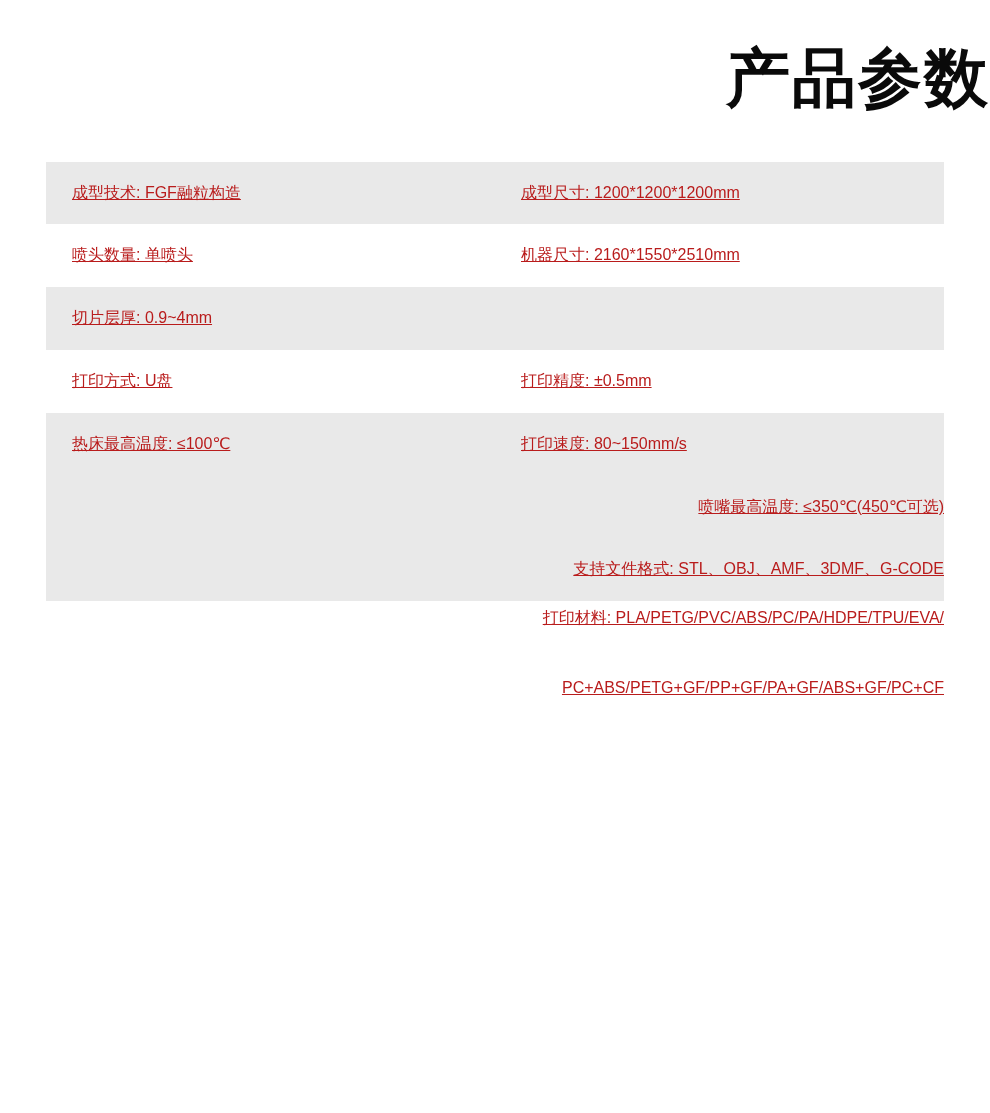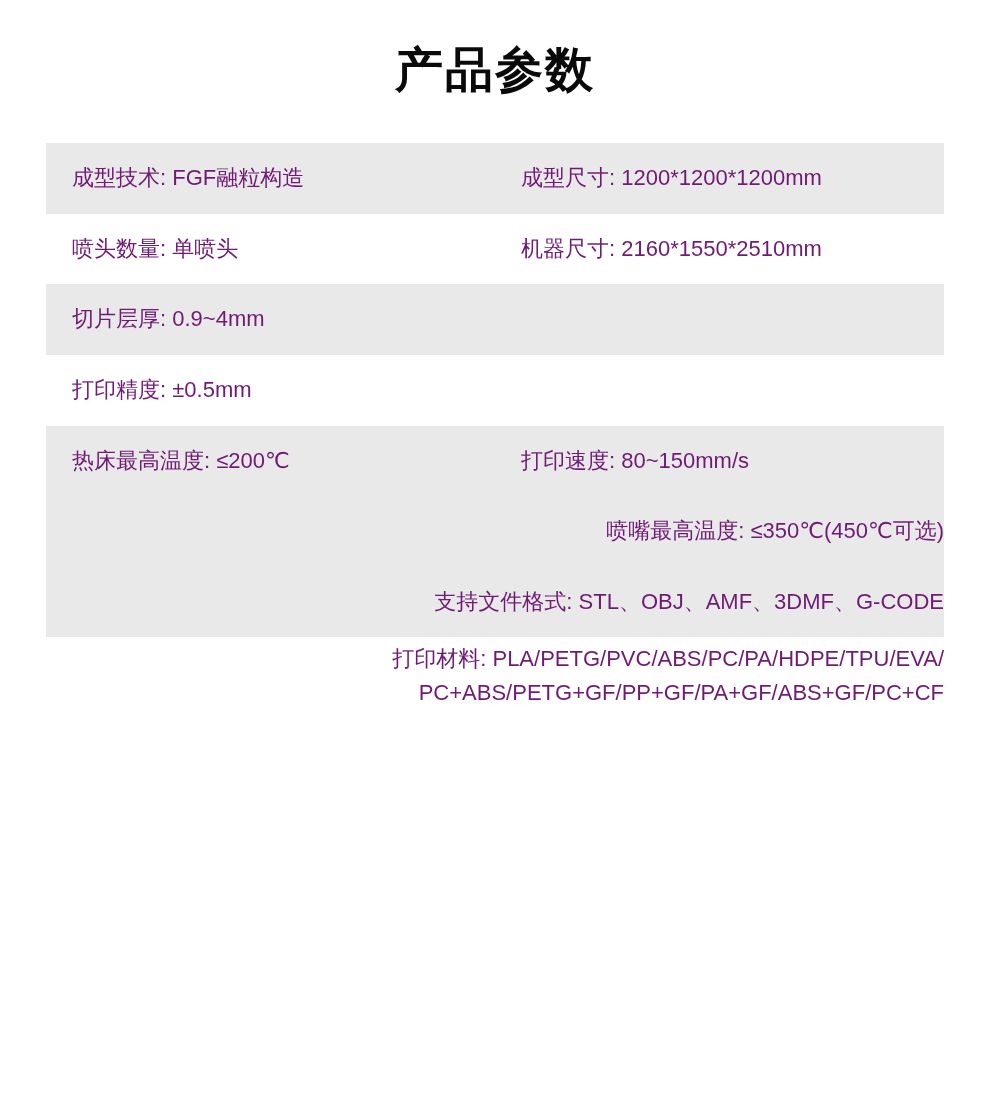--- a/index.html
+++ b/index.html
@@ -14,22 +14,22 @@
     color: #111111;
     overflow: hidden;
   }
   .page {
     width: 990px;
     height: 1113px;
     position: relative;
     box-sizing: border-box;
   }
   .title {
-    text-align: center;
-    font-size: 48px;
+    text-align: right;
+    font-size: 64px;
     font-weight: bold;
     letter-spacing: 2px;
     color: #0a0a0a;
     padding-top: 42px;
     line-height: 1.15;
   }
   .spec-table {
     margin: 46px 46px 0 46px;
     width: 898px;
     border-collapse: collapse;
@@ -40,40 +40,42 @@
     box-sizing: border-box;
     align-items: center;
   }
   .row.shaded {
     background: #e9e9e9;
   }
   .row.plain {
     background: #ffffff;
   }
   .cell {
-    font-size: 22px;
-    color: #701a75;
+    font-size: 16px;
+    color: #b91c1c;
     padding: 21px 0 21px 26px;
     box-sizing: border-box;
     white-space: nowrap;
     line-height: 1.3;
+    text-decoration: underline;
   }
   .cell.half {
     width: 50%;
   }
   .cell.full {
     width: 100%;
     text-align: right;
   }
   .cell.wrap {
     white-space: normal;
   }
   .cell .indent-line {
     display: block;
     padding-left: 136px;
+    margin-top: 45px;
   }
   .cell.multiline {
     padding-top: 5px;
     padding-bottom: 18px;
     line-height: 1.55;
   }
 </style>
 </head>
 <body>
 
@@ -91,25 +93,26 @@
     <div class="row plain">
       <div class="cell half">喷头数量: 单喷头</div>
       <div class="cell half">机器尺寸: 2160*1550*2510mm</div>
     </div>
 
     <div class="row shaded">
       <div class="cell half">切片层厚: 0.9~4mm</div>
     </div>
 
     <div class="row plain">
+      <div class="cell half">打印方式: U盘</div>
       <div class="cell half">打印精度: ±0.5mm</div>
     </div>
 
     <div class="row shaded">
-      <div class="cell half">热床最高温度: ≤200℃</div>
+      <div class="cell half">热床最高温度: ≤100℃</div>
       <div class="cell half">打印速度: 80~150mm/s</div>
     </div>
 
 
     <div class="row shaded">
       <div class="cell full">喷嘴最高温度: ≤350℃(450℃可选)</div>
     </div>
 
 
     <div class="row shaded">

